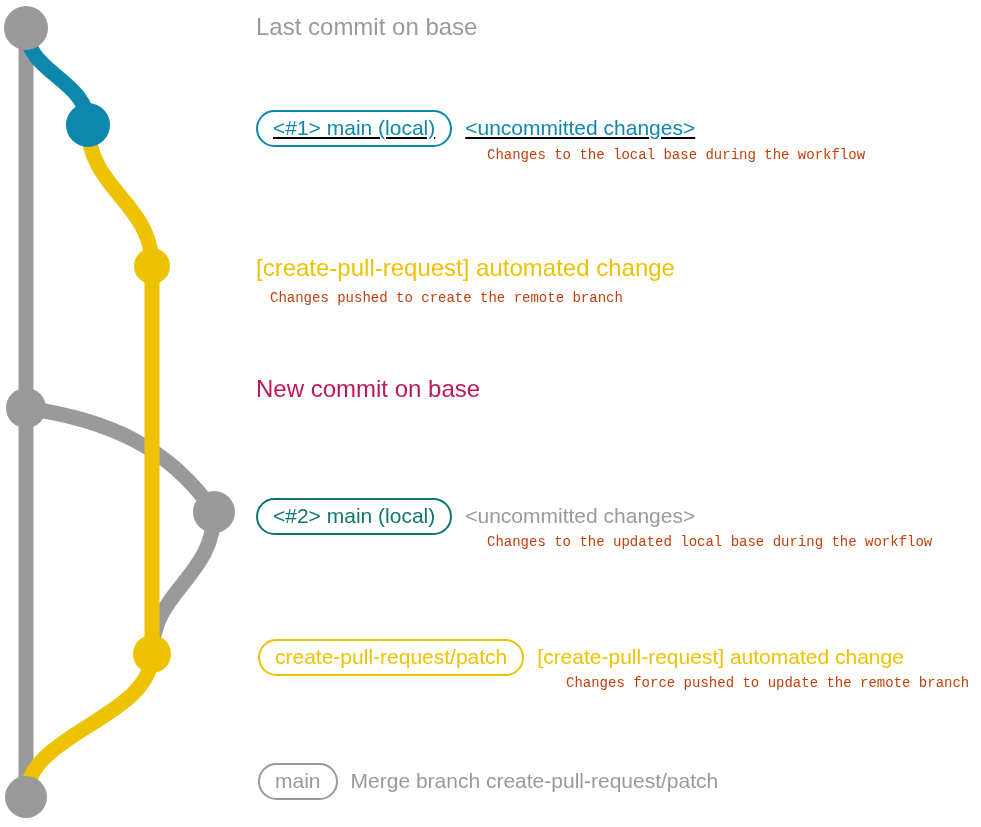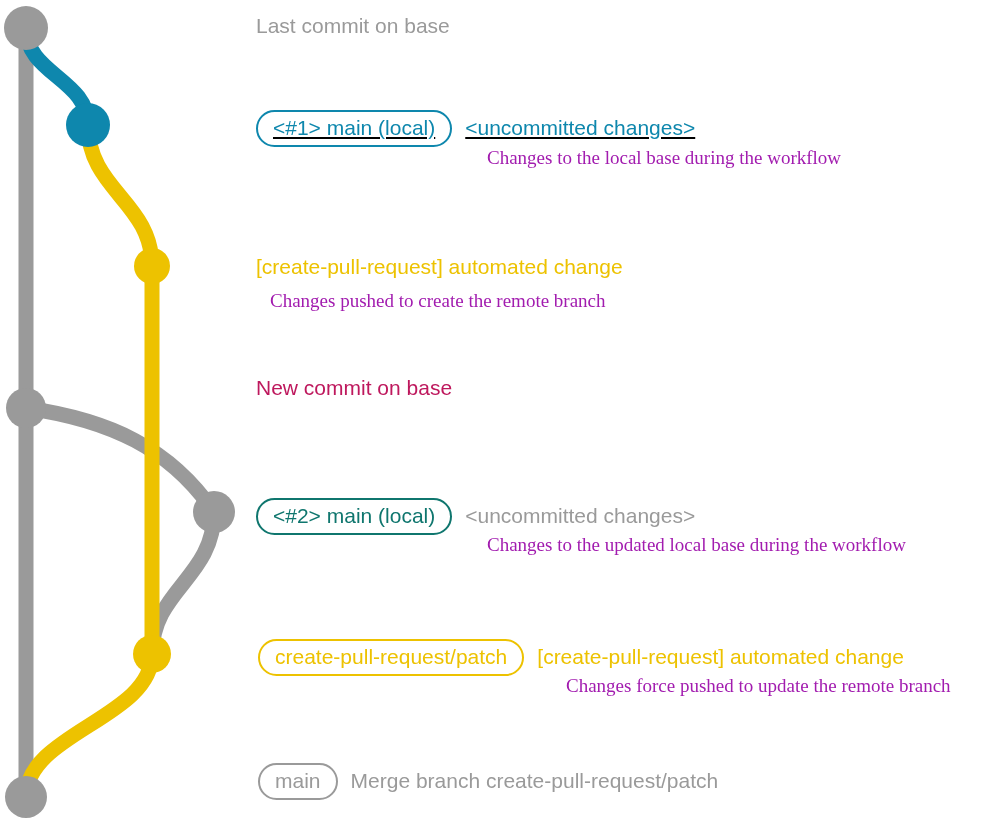--- a/index.html
+++ b/index.html
@@ -24,29 +24,29 @@
     white-space:nowrap;
     background:transparent;
   }
   .subject{
     font-size:21px;
     white-space:nowrap;
     line-height:1;
   }
   .plain-subject{
     position:absolute;
-    font-size:21px;
+    font-size:24px;
     white-space:nowrap;
     line-height:1;
   }
   .desc{
     position:absolute;
-    font-family:Liberation Serif, serif;
-    font-size:19px;
-    color:#a21caf;
+    font-family:Liberation Mono, monospace;
+    font-size:14px;
+    color:#c2410c;
     white-space:nowrap;
     line-height:1;
   }
   .gap{width:13px;flex:0 0 13px;}
 </style>
 </head>
 <body>
 
 <svg id="graph" viewBox="0 0 981 827" xmlns="http://www.w3.org/2000/svg">
 

